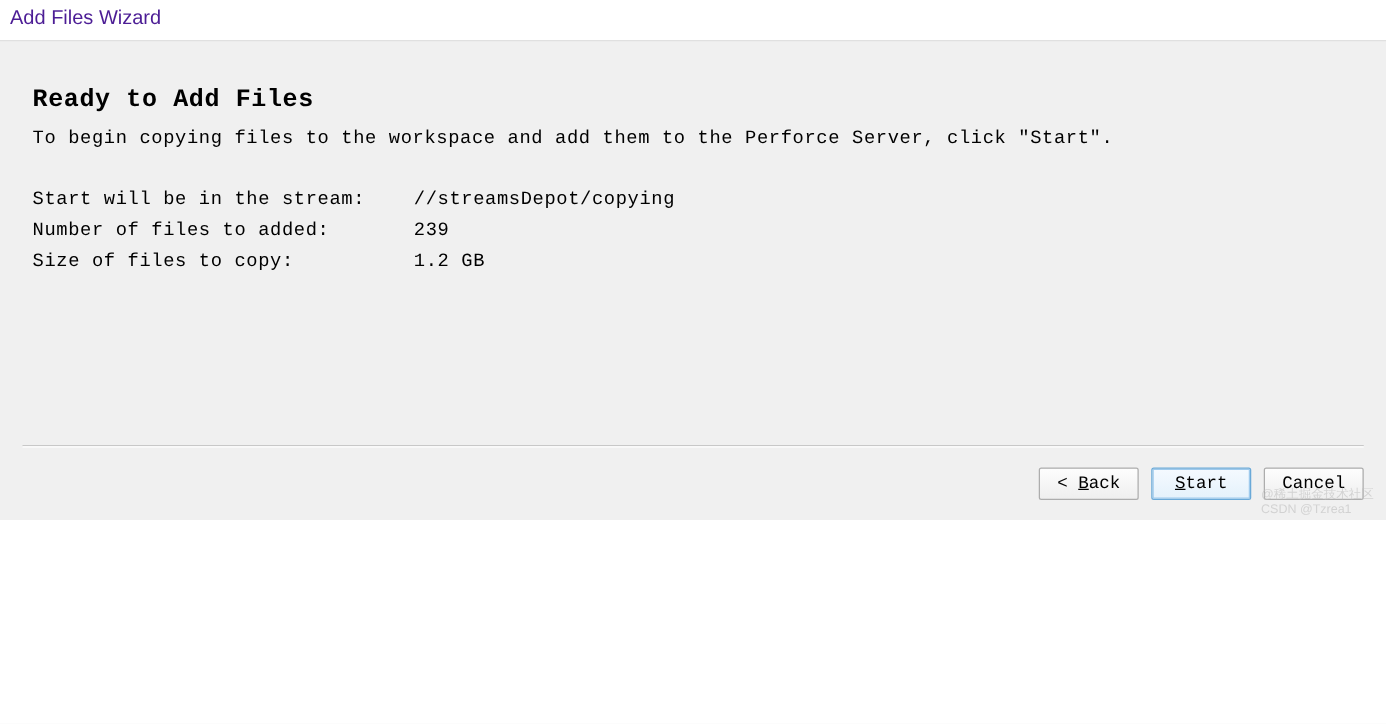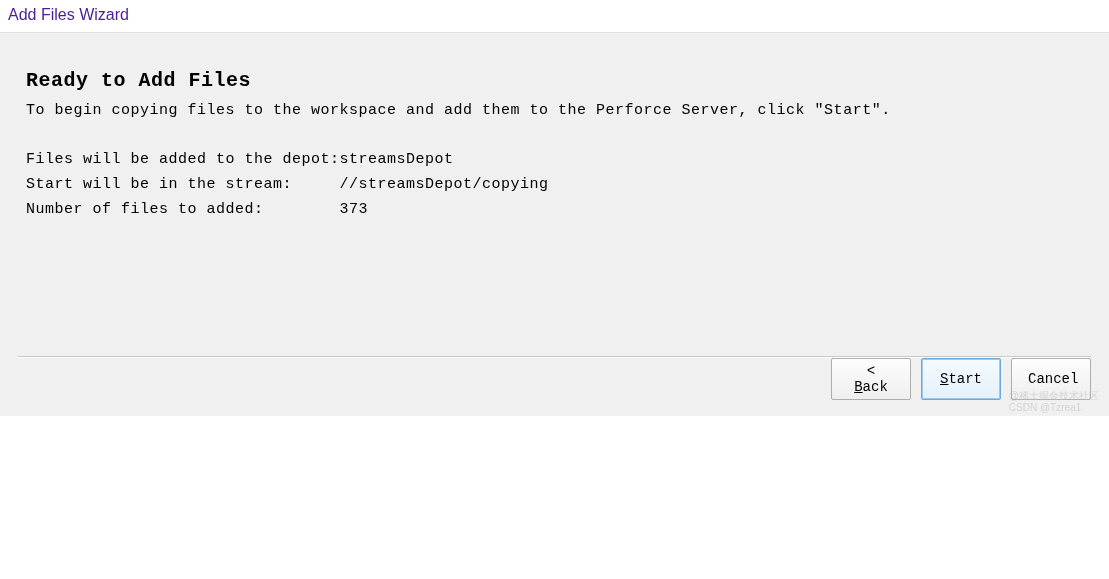--- a/index.html
+++ b/index.html
@@ -70,21 +70,21 @@
     .button-bar {
       position: absolute;
       right: 18px;
       bottom: 16px;
       display: flex;
       gap: 10px;
     }
     .btn {
       font-family: "SimSun", "NSimSun", "Courier New", monospace;
       font-size: 14px;
-      padding: 4px 16px;
+      padding: 4px 0;
       width: 80px;
       text-align: center;
       background: linear-gradient(#fdfdfd, #efefef);
       border: 1px solid #adadad;
       border-radius: 2px;
       cursor: pointer;
       margin-top: 36px;
     }
     .btn.focused {
       border: 1px solid #6aa9d8;
@@ -112,31 +112,31 @@
 <div class="title-bar">
   <span>Add Files Wizard</span>
 </div>
 
 <div class="content-area">
   <div class="heading">Ready to Add Files</div>
   <div class="description">To begin copying files to the workspace and add them to the Perforce Server, click "Start".</div>
 
   <table class="info-table">
     <tbody>
-        <tr>
-      <td class="label">Files will be added to the depot:</td>
-      <td>streamsDepot</td>
-    </tr>
     <tr>
       <td class="label">Start will be in the stream:</td>
       <td>//streamsDepot/copying</td>
     </tr>
     <tr>
       <td class="label">Number of files to added:</td>
-      <td>373</td>
+      <td>239</td>
+    </tr>
+    <tr>
+      <td class="label">Size of files to copy:</td>
+      <td>1.2 GB</td>
     </tr>
   </tbody>
     </table>
 
   <div class="separator"></div>
 
   <div class="button-bar">
     <button class="btn">&lt; <span class="mnemonic">B</span><span>ack</span></button>
     <button class="btn focused"><span class="mnemonic">S</span><span>tart</span></button>
     <button class="btn">Cancel</button>

